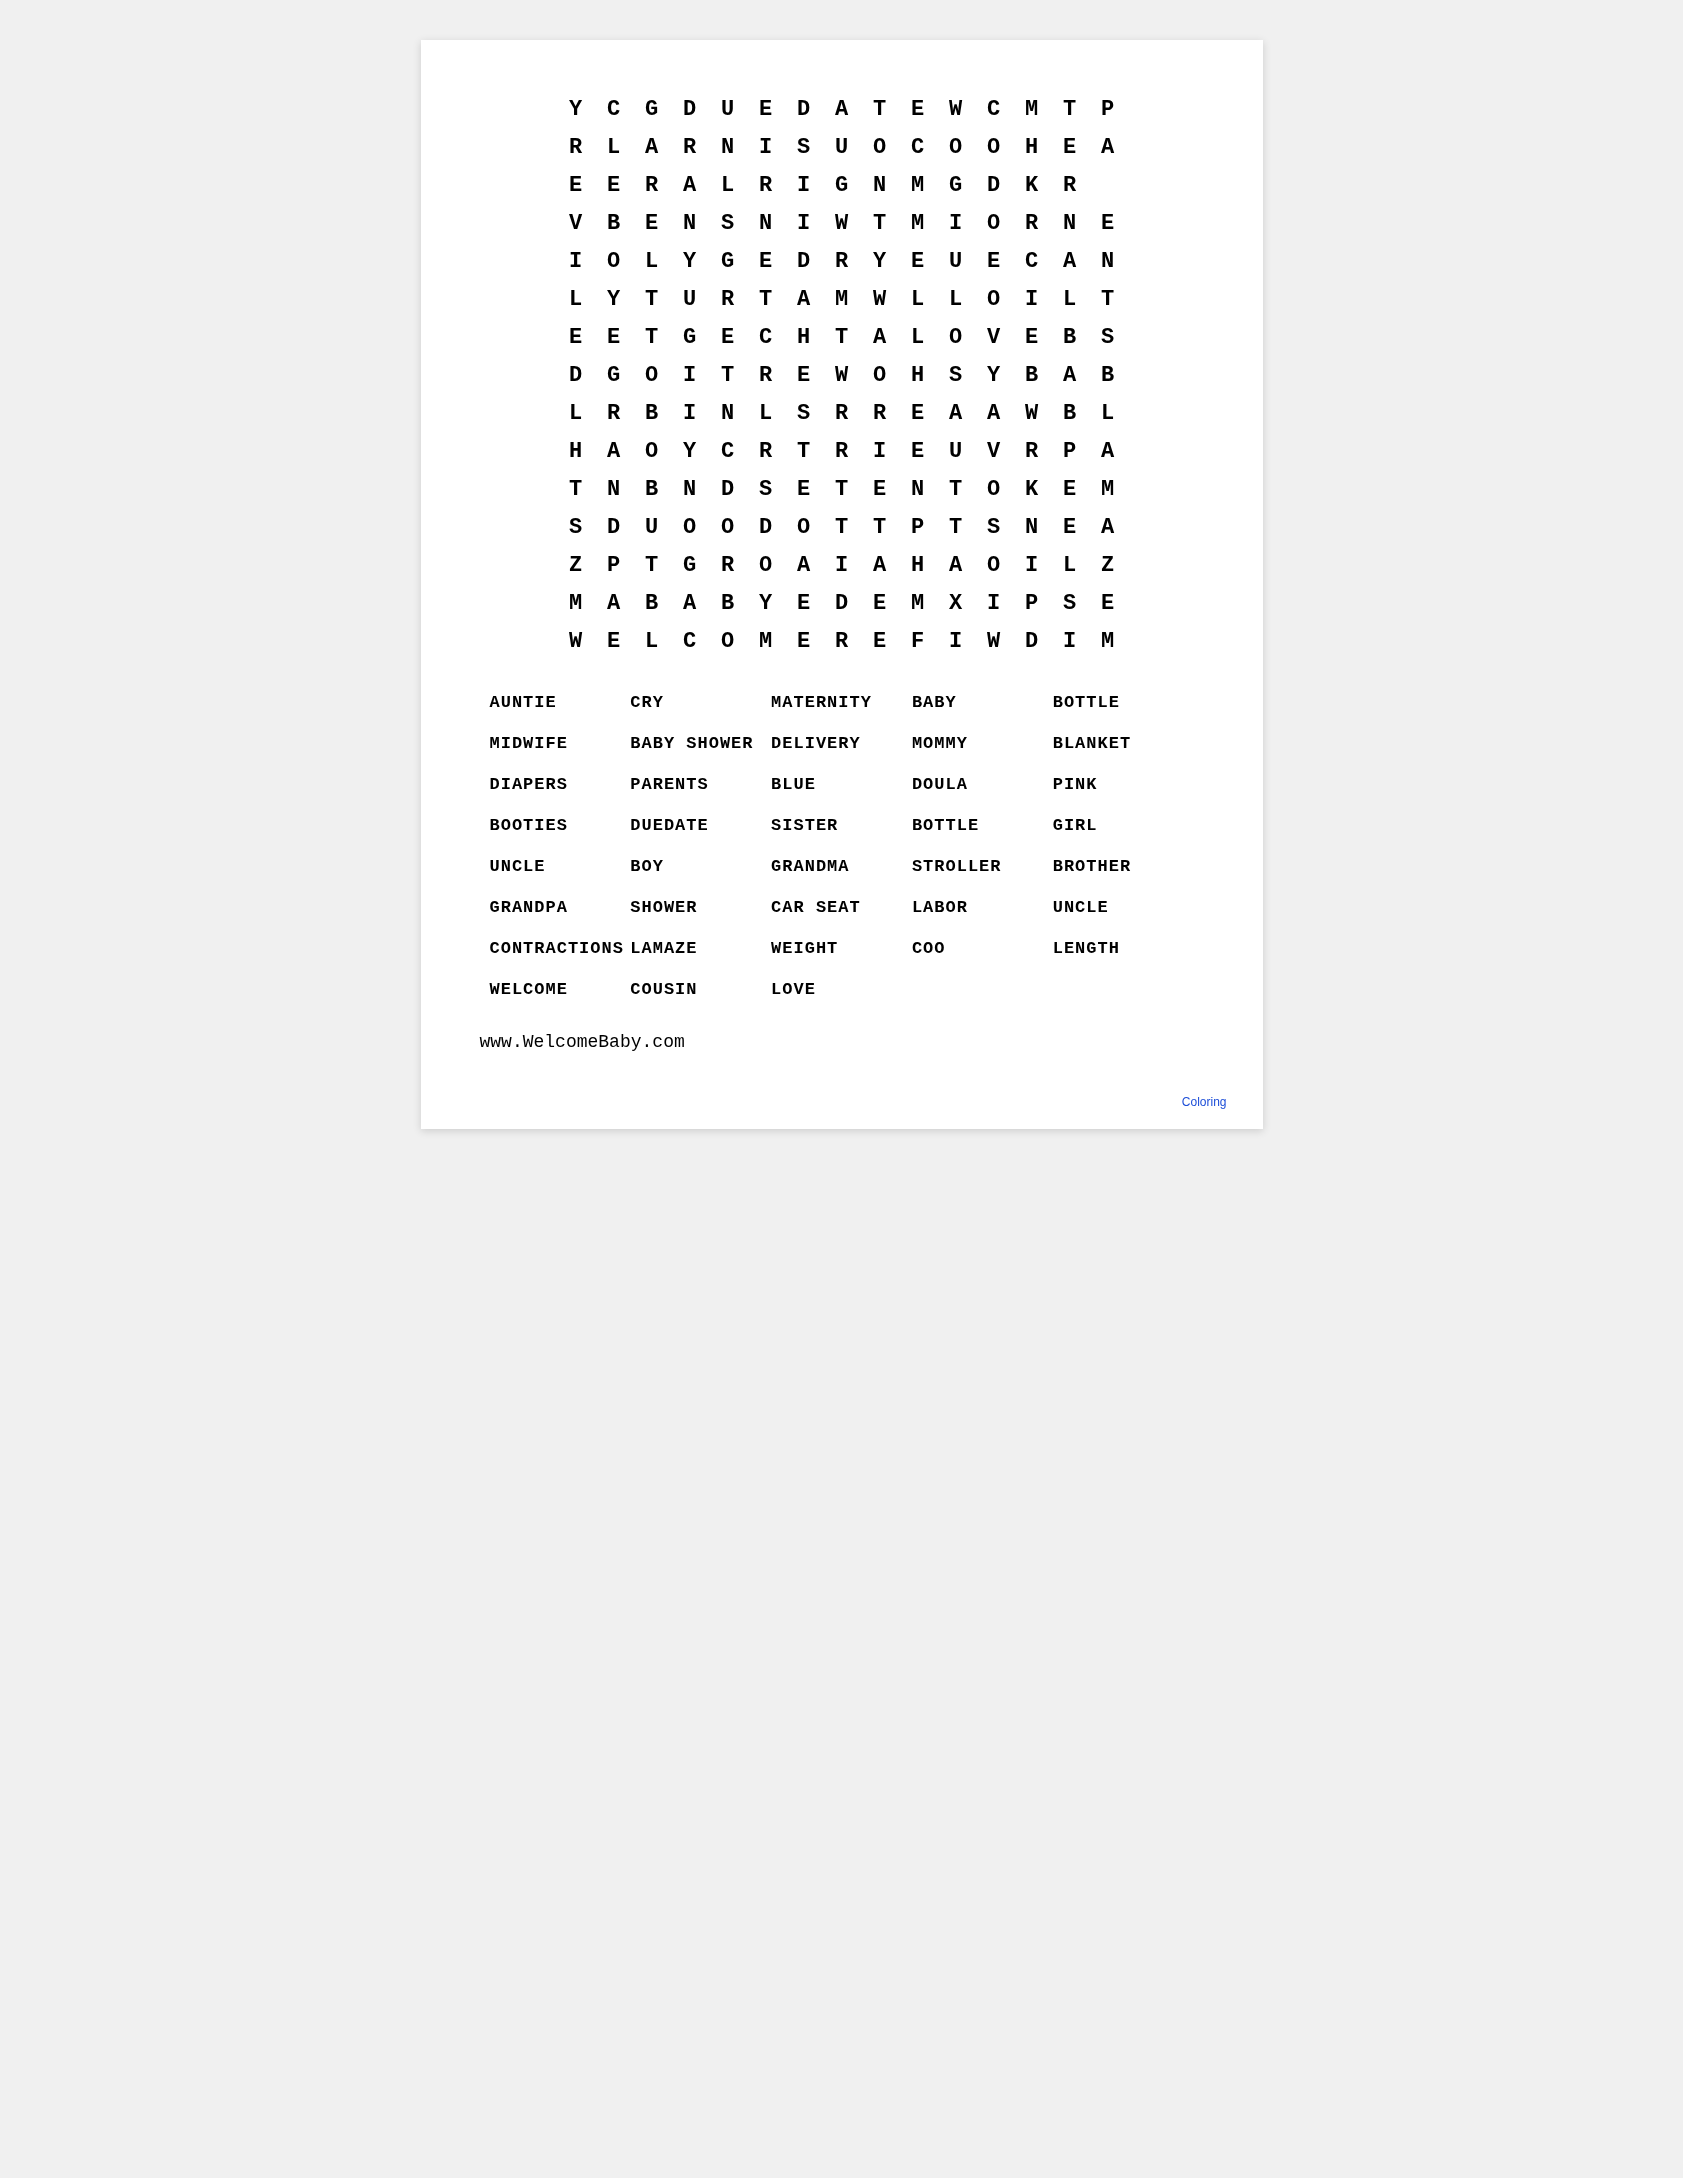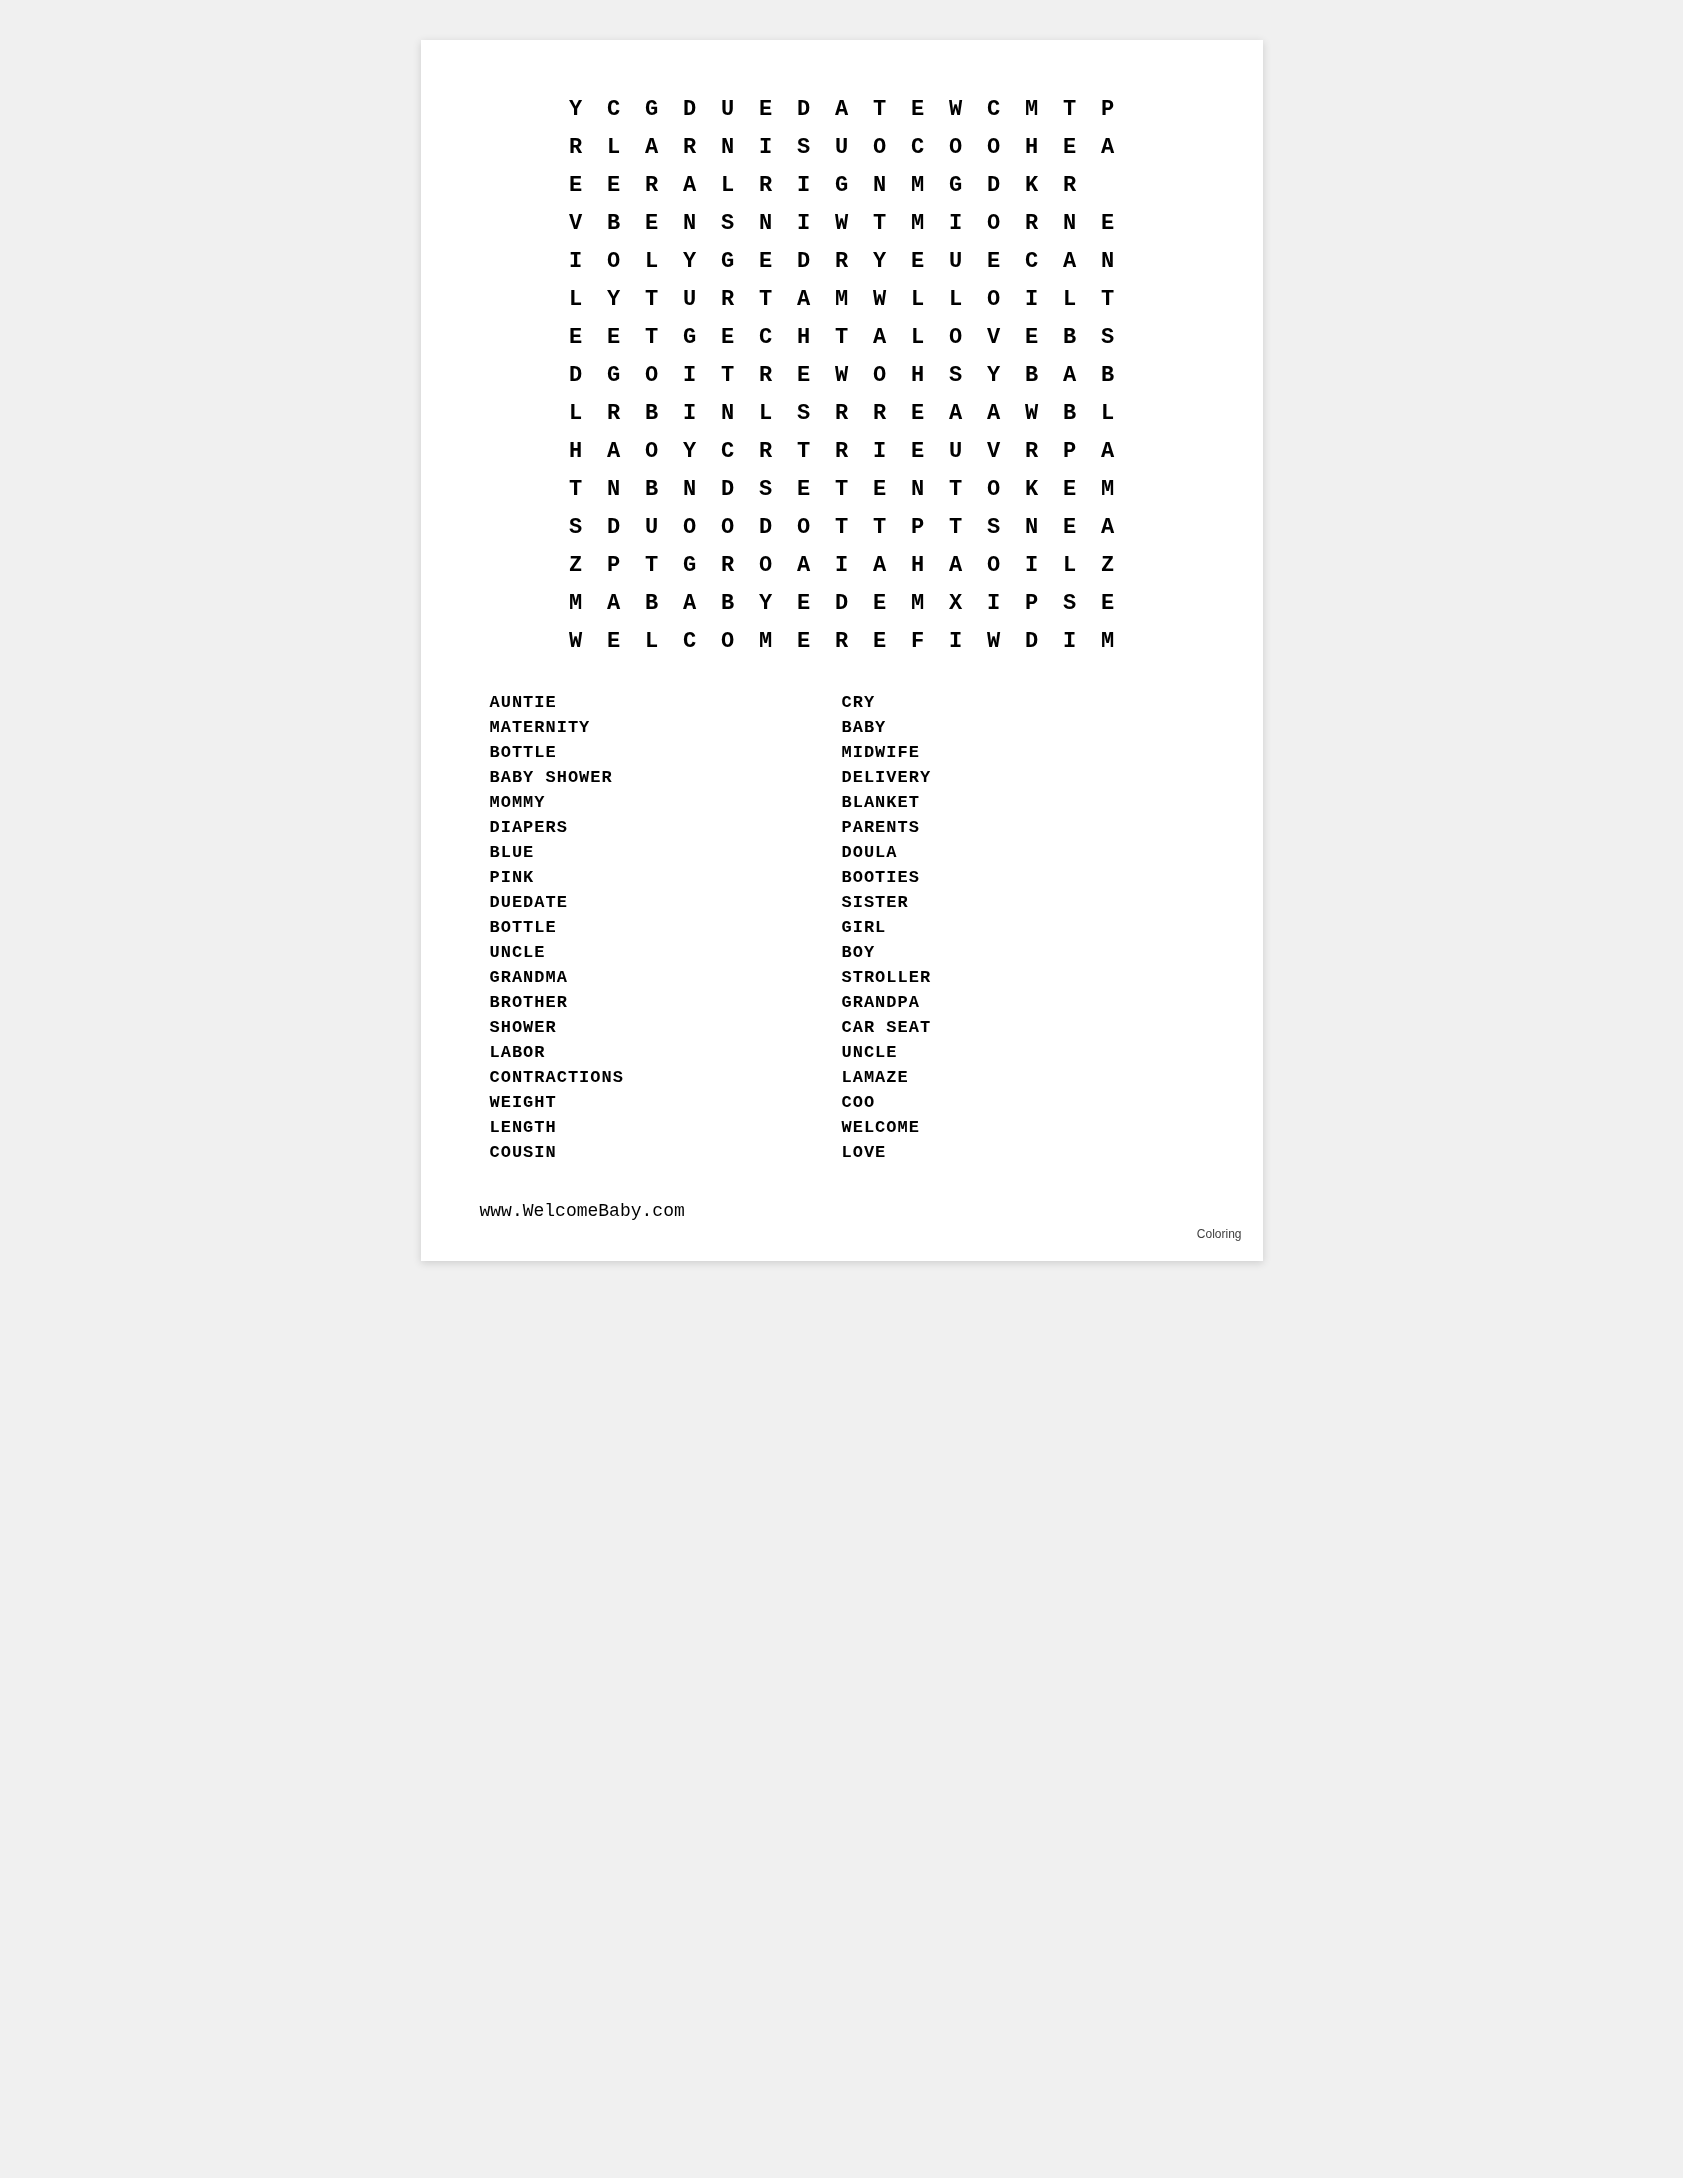--- a/index.html
+++ b/index.html
@@ -52,22 +52,22 @@
       font-size: 22px;
       font-weight: bold;
       font-family: 'Courier New', Courier, monospace;
       color: #000;
       width: 38px;
       height: 38px;
     }
 
     .word-list {
       display: grid;
-      grid-template-columns: 1fr 1fr;
-      gap: 0 0;
+      grid-template-columns: 1fr 1fr 1fr 1fr 1fr;
+      gap: 16px 0;
       margin: 0 10px 30px 10px;
     }
 
     .word-item {
       font-size: 17px;
       font-weight: bold;
       font-family: 'Courier New', Courier, monospace;
       color: #000;
       padding: 3px 0;
       letter-spacing: 1px;
@@ -77,23 +77,23 @@
       text-align: left;
       font-size: 18px;
       font-family: 'Courier New', Courier, monospace;
       color: #000;
       margin-top: 10px;
     }
 
     .coloring-label {
       position: absolute;
       bottom: 20px;
-      right: 21px;
+      right: 36px;
       font-size: 12px;
-      color: #404040;
+      color: #1d4ed8;
       font-family: Arial, sans-serif;
     }
   </style>
 </head>
 <body>
 
 <div class="page">
 
   <div class="grid-container">
     <div class="grid" id="grid-render">

